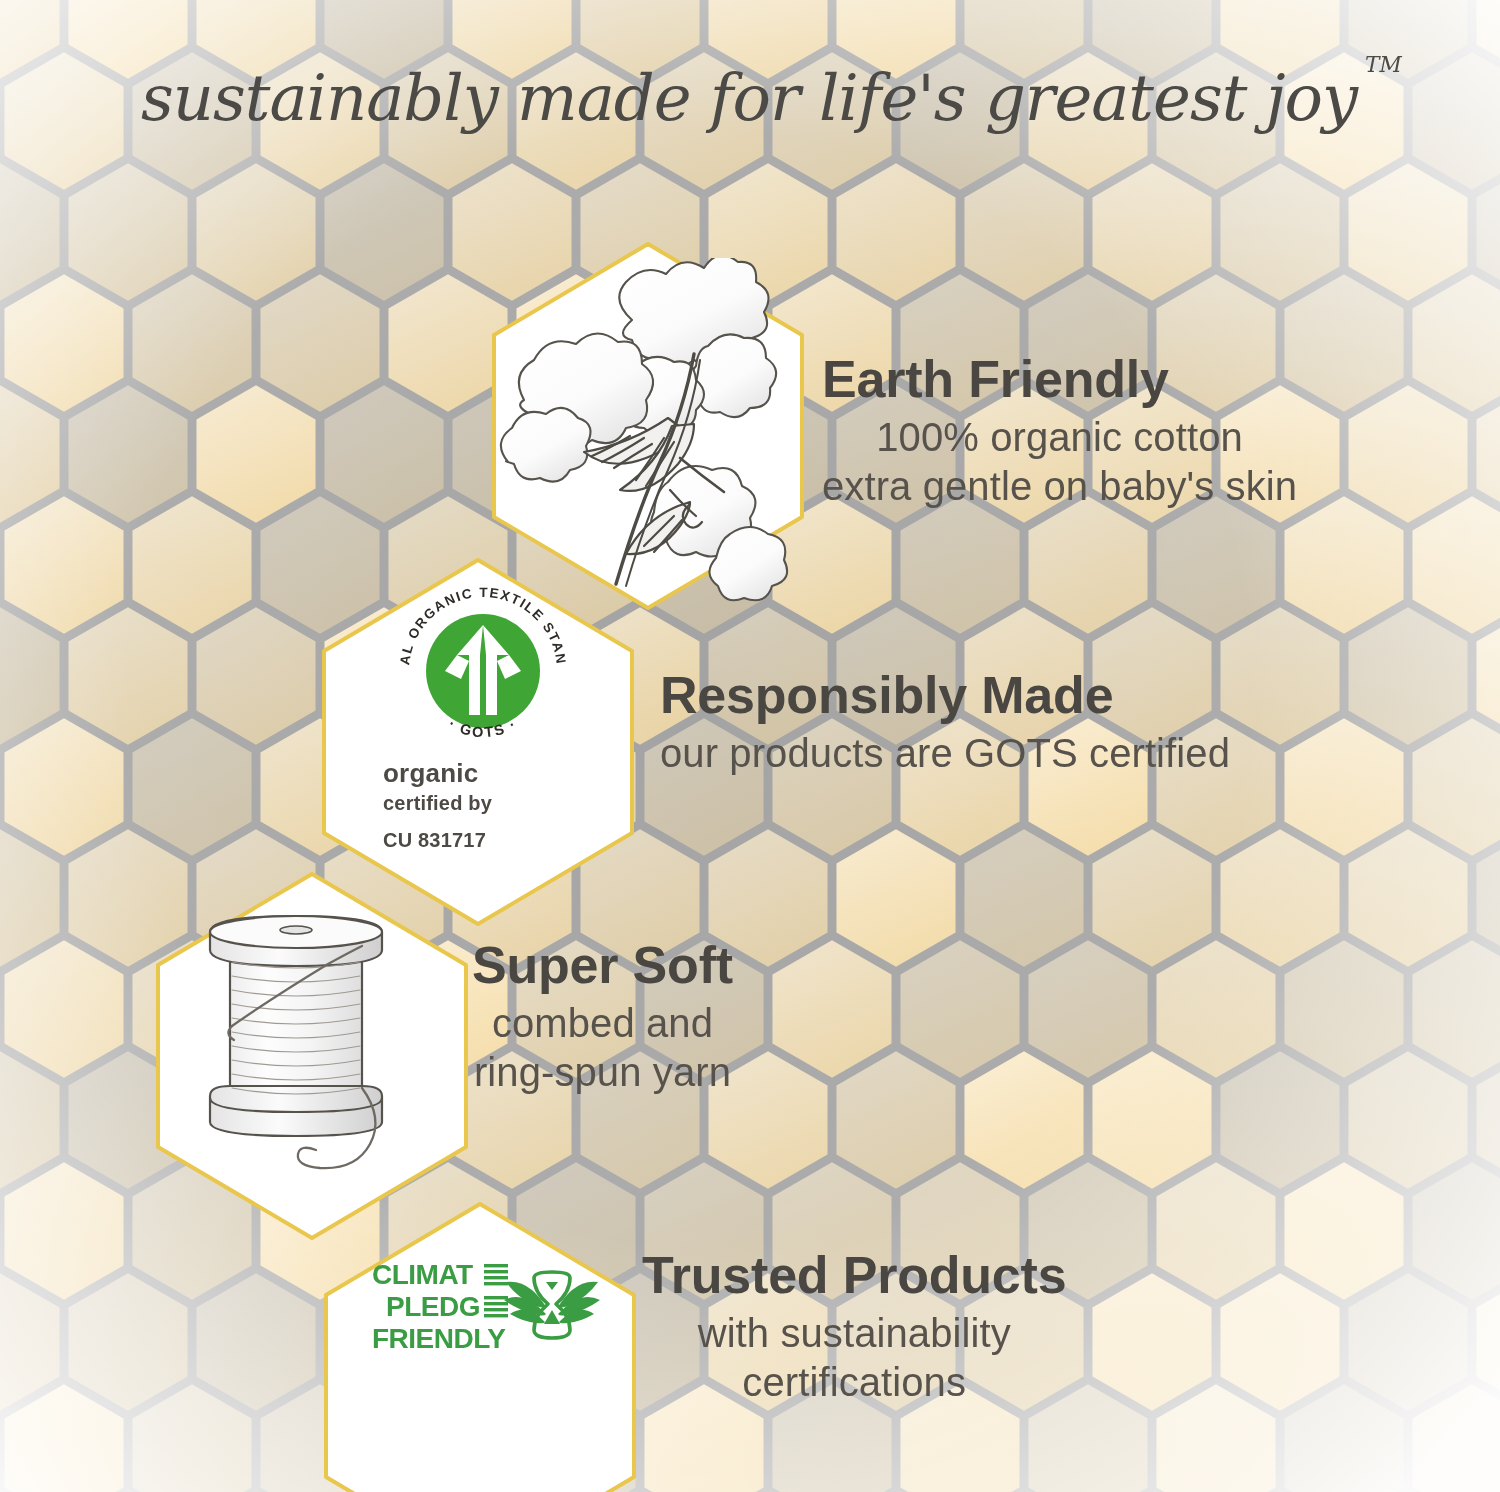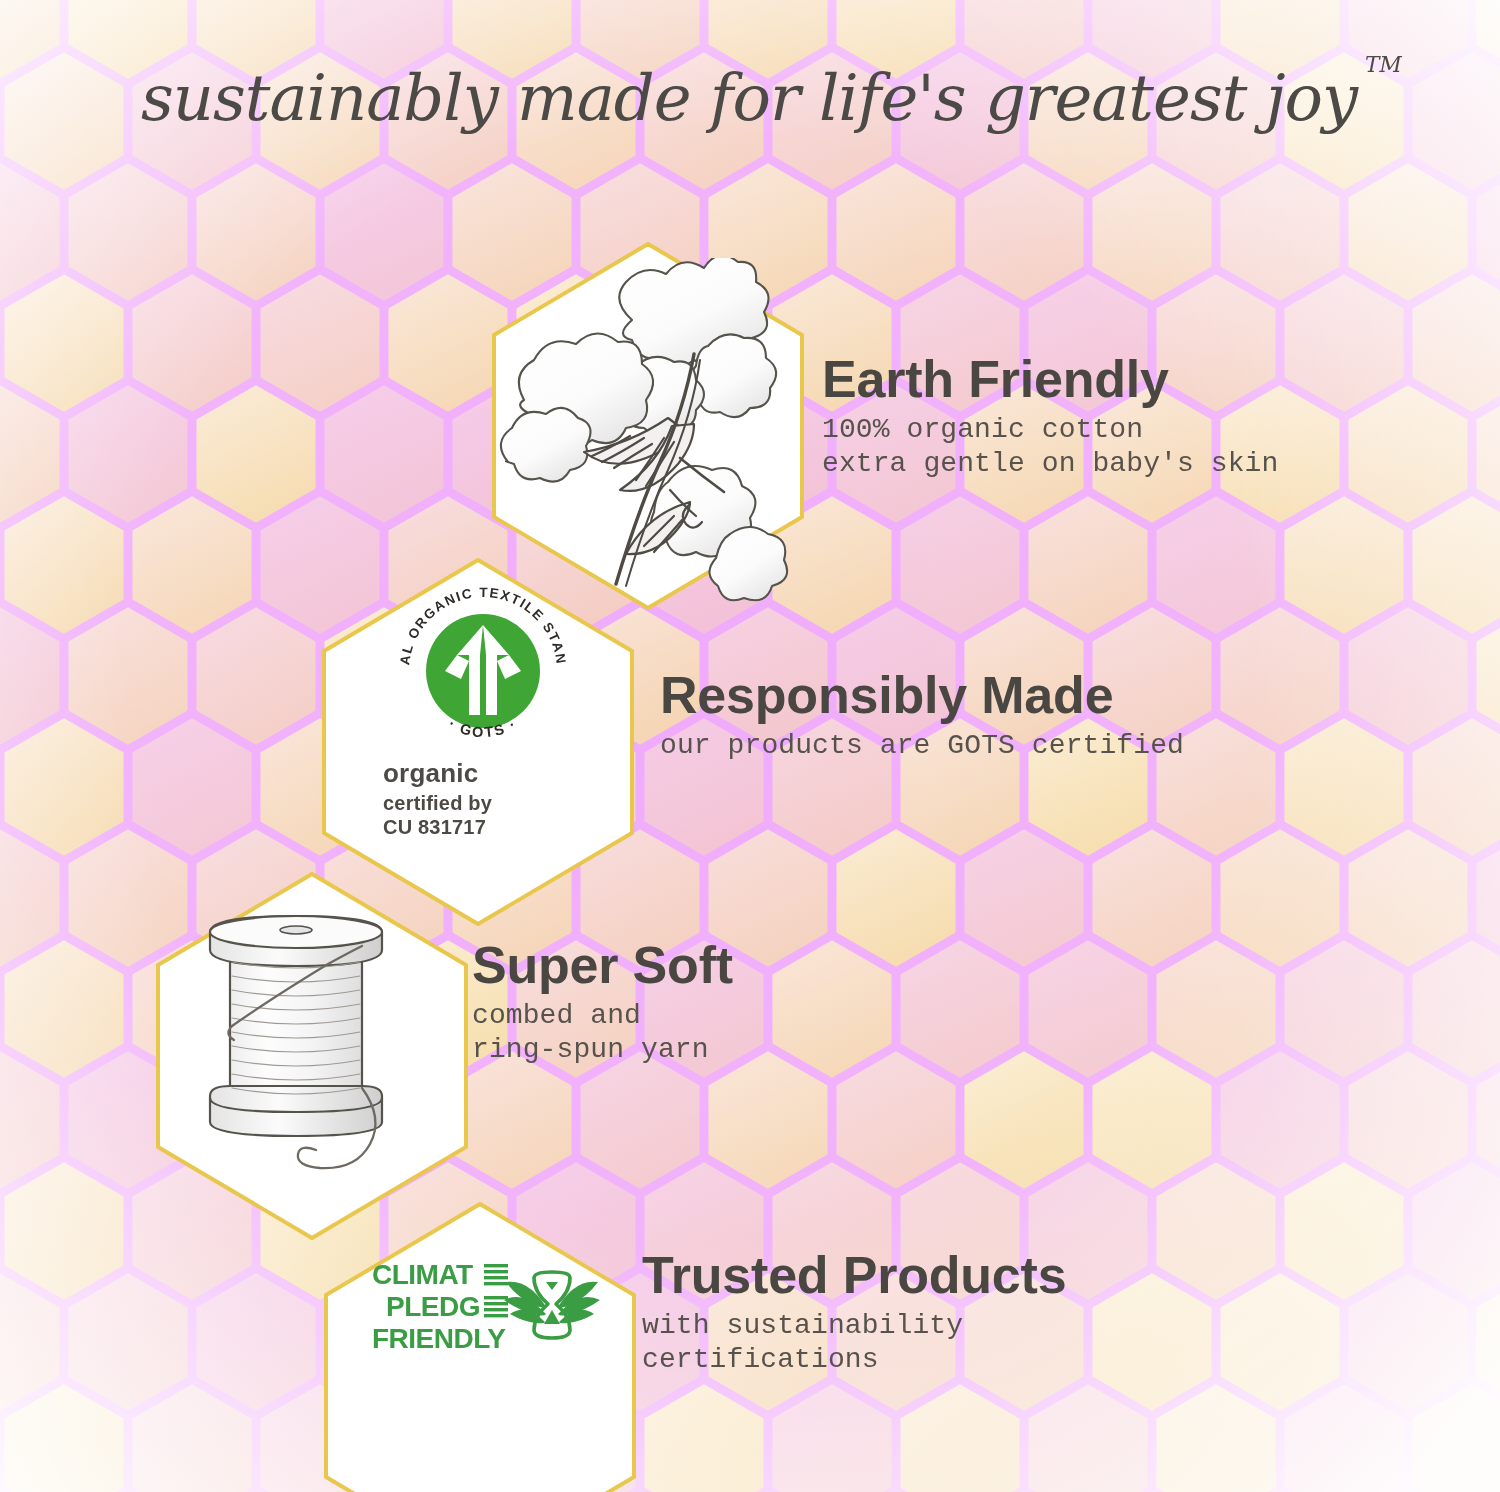--- a/index.html
+++ b/index.html
@@ -3,21 +3,21 @@
 <meta charset="utf-8">
 <style>
   html,body{margin:0;padding:0;}
   body{
     width:1500px;height:1492px;
     background:#ffffff;
     font-family:"Liberation Sans", sans-serif;
     overflow:hidden;
     position:relative;
   }
-  #stage{position:absolute;inset:0;width:1500px;height:1492px;overflow:hidden;background:#f0abfc;}
+  #stage{position:absolute;inset:0;width:1500px;height:1492px;overflow:hidden;background:#a3a3a3;}
 
   
   #honeycomb{position:absolute;inset:0;width:1500px;height:1492px;z-index:0;}
 
   
   .headline-wrap{
     position:absolute;left:0;top:38px;width:1500px;height:120px;z-index:5;
     text-align:center;
   }
   #headline-svg{display:block;margin:0 auto;}
@@ -35,45 +35,46 @@
     font-family:"Liberation Sans", sans-serif;
     font-weight:bold;
     color:#4a4742;
     font-size:52px;
     line-height:1.06;
     letter-spacing:-0.2px;
     margin:0 0 6px 0;
     white-space:nowrap;
   }
   .block .line{
-    font-family:Liberation Mono, monospace;
+    font-family:Liberation Sans, sans-serif;
     font-weight:normal;
     color:#57534c;
-    font-size:28px;
+    font-size:40px;
     line-height:1.22;
     letter-spacing:0.1px;
     white-space:nowrap;
+    text-align:center;
   }
 
   
   #block-earth{left:822px;top:352px;}
   #block-resp{left:660px;top:668px;}
   #block-soft{left:472px;top:938px;}
   #block-trust{left:642px;top:1248px;}
 
   
   #gots-badge{left:383px;top:575px;width:200px;height:270px;}
   #gots-badge .cap{
     text-align:left;
     color:#4d4a45;
     font-family:"Liberation Sans", sans-serif;
   }
   #gots-organic{font-size:26px;font-weight:bold;margin-top:4px;letter-spacing:0.2px;}
   #gots-certby{font-size:20px;font-weight:bold;margin-top:3px;letter-spacing:0.2px;}
-  #gots-cu{font-size:20px;font-weight:bold;margin-top:1px;letter-spacing:0.2px;}
+  #gots-cu{font-size:20px;font-weight:bold;margin-top:14px;letter-spacing:0.2px;}
 
   
   #cpf-badge{left:372px;top:1258px;width:250px;height:105px;}
 </style>
 </head>
 <body>
 
 <div id="stage">
 
   <svg id="honeycomb" viewBox="0 0 1500 1492" preserveAspectRatio="none" aria-hidden="true">

